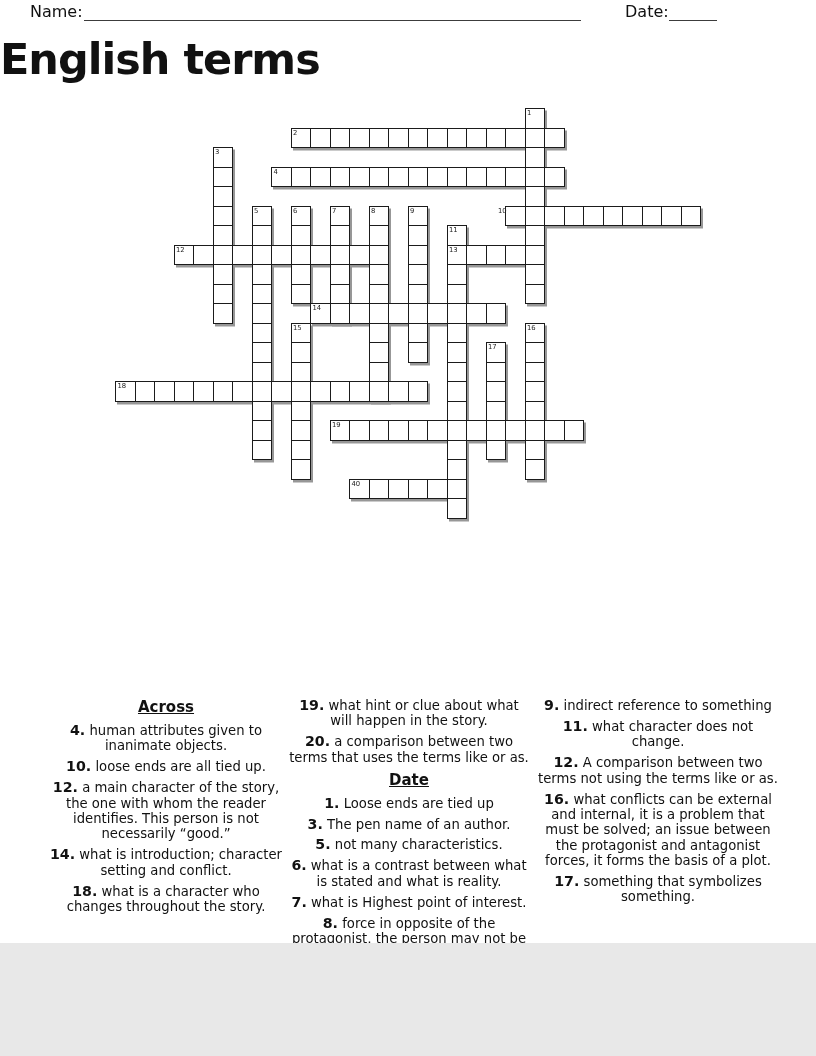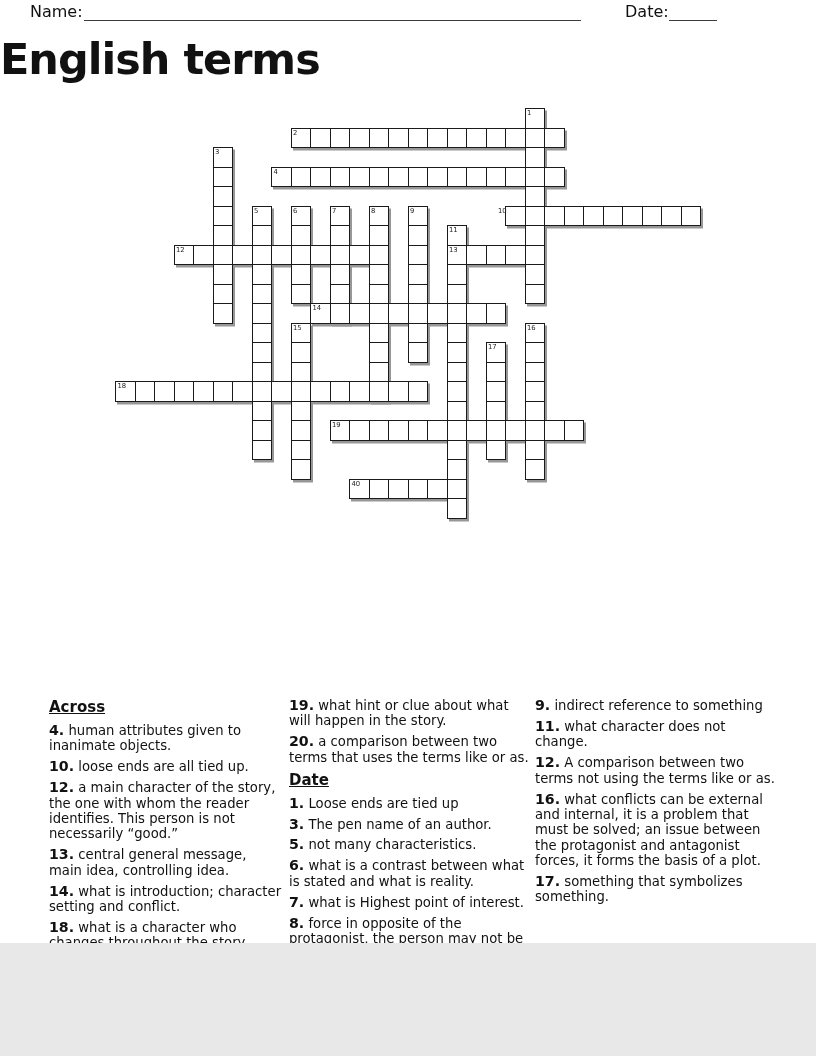--- a/index.html
+++ b/index.html
@@ -30,21 +30,21 @@
     position:absolute; box-sizing:border-box;
     background:#ffffff; border:1px solid #1b1b1b;
   }
   .wnum {
     position:absolute; font-size:6.8px; line-height:7px; color:#222;
     white-space:nowrap; pointer-events:none;
   }
 
   
   .clues { position:absolute; top:698px; left:49px; display:flex; }
-  .clue-col { flex:none; }
+  .clue-col { flex:none;text-align:center; }
   .clue-col-0 { width:234px; margin-right:6px; }
   .clue-col-1 { width:240px; margin-right:6px; }
   .clue-col-2 { width:246px; }
   .clue-head {
     font-size:15px; font-weight:bold; text-decoration:underline;
     margin:0 0 7px 0;
   }
   .clue { font-size:13.2px; line-height:15.4px; margin:0 0 5.5px 0; }
   .clue b { font-size:14.2px; }
 </style>
@@ -280,21 +280,20 @@
       <div class="wnum" style="left: 217px; top: 314px;">19</div>
       <div class="wnum" style="left: 236.5px; top: 372.5px;">40</div>
     </div>
 
   <div class="clues" id="clues">
       <div class="clue-col clue-col-0">
         <div class="clue-head">Across</div>
         <div class="clue"><b>4.</b> human attributes given to inanimate objects.</div>
         <div class="clue"><b>10.</b> loose ends are all tied up.</div>
         <div class="clue"><b>12.</b> a main character of the story, the one with whom the reader identifies. This person is not necessarily “good.”</div>
-        <div class="clue"><b>13.</b> central general message, main idea, controlling idea.</div>
         <div class="clue"><b>14.</b> what is introduction; character setting and conflict.</div>
         <div class="clue"><b>18.</b> what is a character who changes throughout the story.</div>
       </div>
       <div class="clue-col clue-col-1">
         <div class="clue"><b>19.</b> what hint or clue about what will happen in the story.</div>
         <div class="clue"><b>20.</b> a comparison between two terms that uses the terms like or as.</div>
         <div class="clue-head">Date</div>
         <div class="clue"><b>1.</b> Loose ends are tied up</div>
         <div class="clue"><b>3.</b> The pen name of an author.</div>
         <div class="clue"><b>5.</b> not many characteristics.</div>

